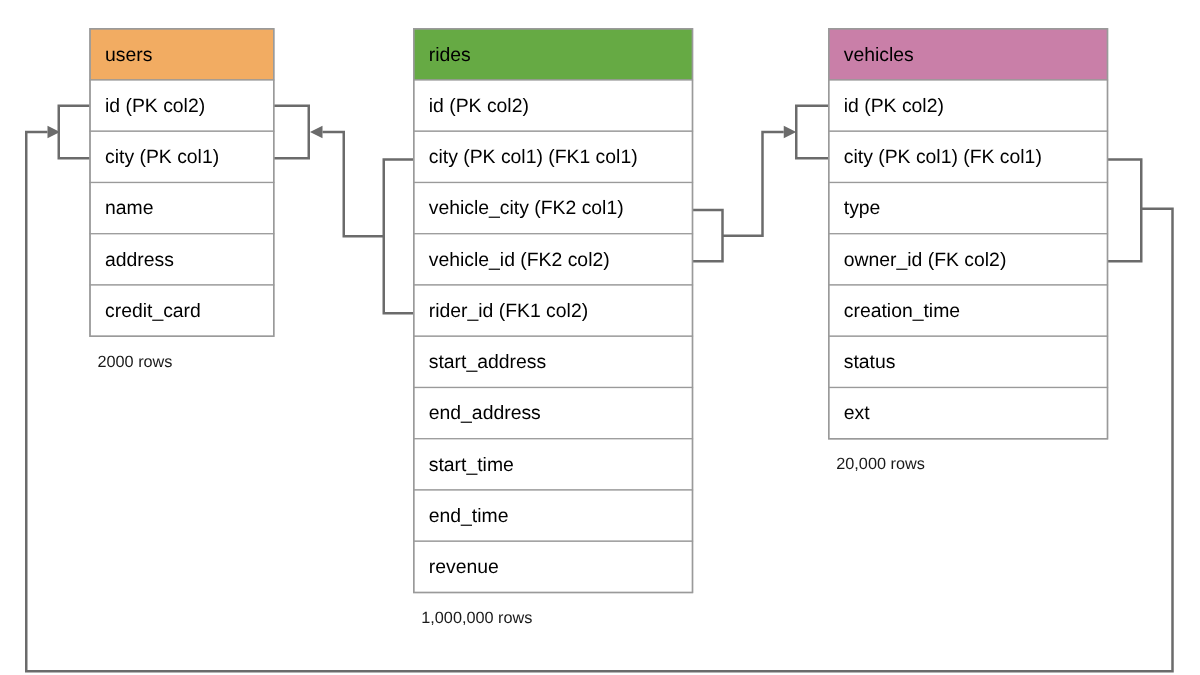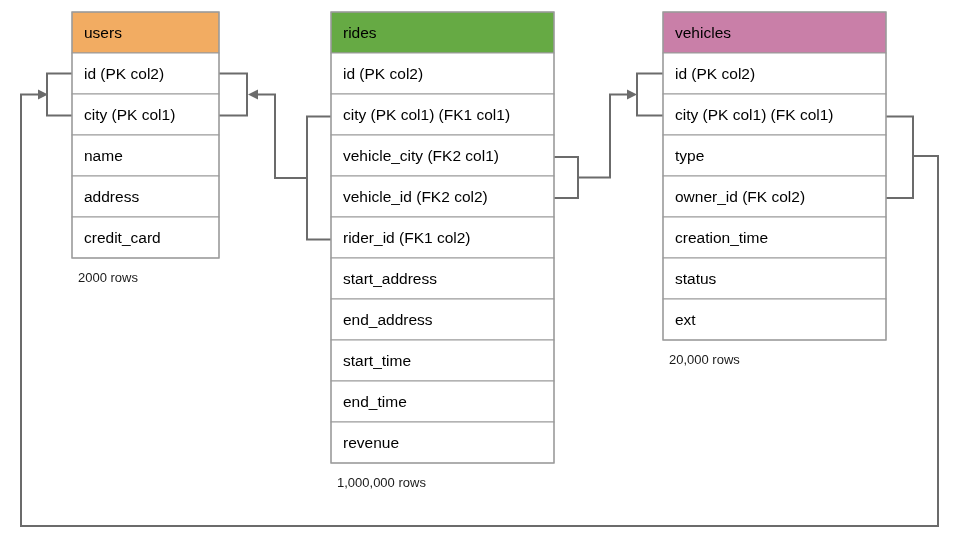--- a/index.html
+++ b/index.html
@@ -12,20 +12,21 @@
     width: 960px;
     height: 540px;
     overflow: hidden;
     font-family: "Liberation Sans", sans-serif;
   }
   #diagram-root {
     position: relative;
     width: 960px;
     height: 408px;
     background: #ffffff;
+    margin-top: 11px;
   }
   svg#er-svg {
     position: absolute;
     top: 0;
     left: 0;
     width: 960px;
     height: 540px;
     display: block;
   }
   .tbl-cell-rect {

